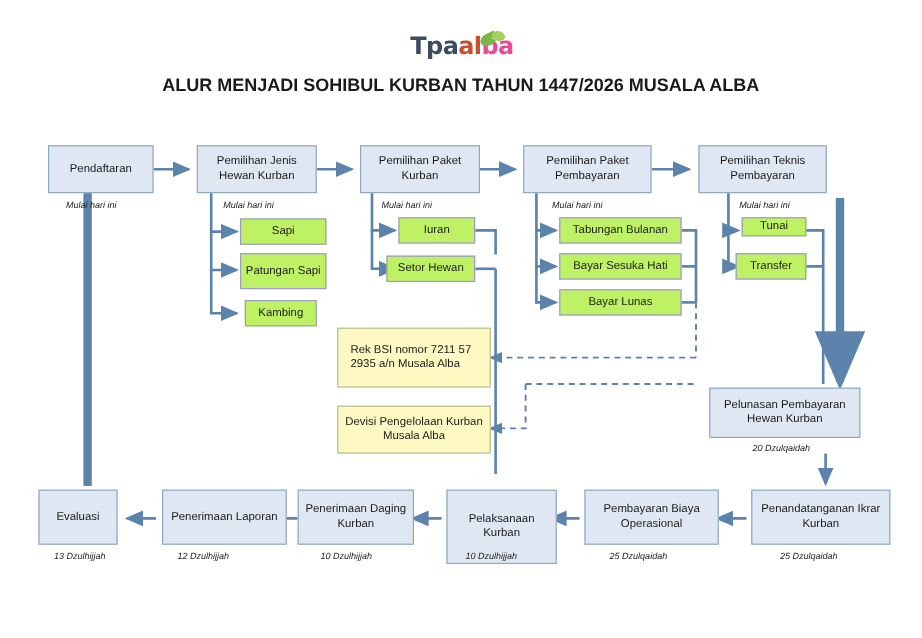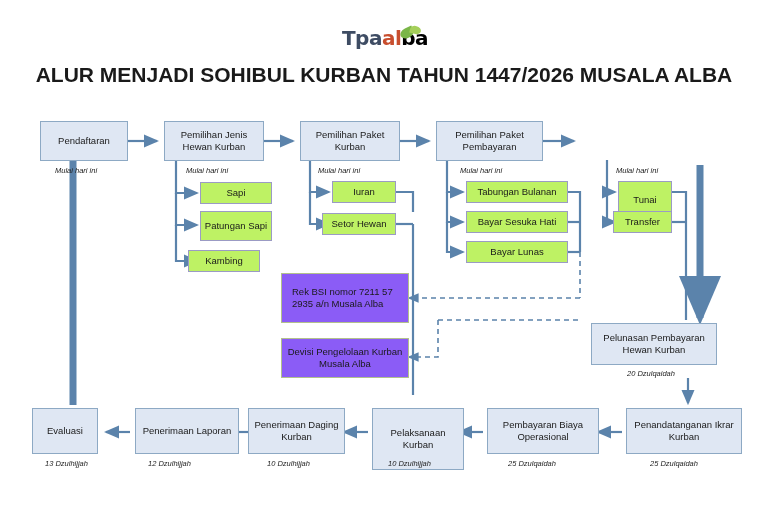--- a/index.html
+++ b/index.html
@@ -30,21 +30,21 @@
     justify-content: center;
   }
   .logo-text {
     font-size: 20px;
     font-weight: bold;
     letter-spacing: -0.5px;
     font-family: "DejaVu Sans", sans-serif;
   }
   .logo-tpa { color: #3e4c63; }
   .logo-al { color: #c84e2e; }
-  .logo-ba { color: #000000; }
+  .logo-ba { color: #ec4899; }
   .logo-leaf {
     position: absolute;
     left: 58px;
     top: 2px;
     width: 14px;
     height: 10px;
     background: #7ab648;
     border-radius: 50% 0 50% 50%;
     transform: rotate(-25deg);
   }
@@ -58,21 +58,21 @@
     border-radius: 50% 50% 50% 0;
     transform: rotate(15deg);
   }
 
   .title {
     position: absolute;
     left: 0;
     top: 63px;
     width: 768px;
     text-align: center;
-    font-size: 21px;
+    font-size: 15px;
     font-weight: bold;
     color: #1a1a1a;
     font-family: "Liberation Sans", sans-serif;
   }
 
   .node {
     position: absolute;
     box-sizing: border-box;
     border: 1px solid #7f9ab5;
     background: #e2e0ef;
@@ -87,21 +87,21 @@
   }
   .node.blue {
     background: #dfe7f3;
     border-color: #8da9c4;
   }
   .node.lav {
     background: #bef264;
     border-color: #9b9bc4;
   }
   .node.green {
-    background: #8b5cf6;
+    background: #fef9c3;
     border-color: #b2c08c;
   }
   .caption {
     position: absolute;
     font-size: 7.5px;
     font-style: italic;
     color: #222;
     white-space: nowrap;
   }
   svg.lines {
@@ -205,50 +205,53 @@
   <div class="node blue" style="left:300px; top:121px; width:100px; height:40px;">
     <span>Pemilihan Paket Kurban</span>
   </div>
   <div class="caption" style="left:318px; top:166px;">Mulai hari ini</div>
 
   <div class="node blue" style="left:436px; top:121px; width:107px; height:40px;">
     <span>Pemilihan Paket Pembayaran</span>
   </div>
   <div class="caption" style="left:460px; top:166px;">Mulai hari ini</div>
 
+  <div class="node blue" style="left:582px; top:121px; width:107px; height:40px;">
+    <span>Pemilihan Teknis Pembayaran</span>
+  </div>
   <div class="caption" style="left:616px; top:166px;">Mulai hari ini</div>
 
   <div class="node lav" style="left:200px; top:182px; width:72px; height:22px;">
     <span>Sapi</span>
   </div>
   <div class="node lav" style="left:200px; top:211px; width:72px; height:30px;">
     <span>Patungan Sapi</span>
   </div>
-  <div class="node lav" style="left:188px; top:250px; width:72px; height:22px;">
+  <div class="node lav" style="left:204px; top:250px; width:60px; height:22px;">
     <span>Kambing</span>
   </div>
 
   <div class="node lav" style="left:332px; top:181px; width:64px; height:22px;">
     <span>Iuran</span>
   </div>
   <div class="node lav" style="left:322px; top:213px; width:74px; height:22px;">
     <span>Setor Hewan</span>
   </div>
 
   <div class="node lav" style="left:466px; top:181px; width:102px; height:22px;">
     <span>Tabungan Bulanan</span>
   </div>
   <div class="node lav" style="left:466px; top:211px; width:102px; height:22px;">
     <span>Bayar Sesuka Hati</span>
   </div>
   <div class="node lav" style="left:466px; top:241px; width:102px; height:22px;text-align:right;">
     <span>Bayar Lunas</span>
   </div>
 
-  <div class="node lav" style="left:618px; top:181px; width:54px; height:38px;">
+  <div class="node lav" style="left:618px; top:181px; width:54px; height:16px;">
     <span>Tunai</span>
   </div>
   <div class="node lav" style="left:613px; top:211px; width:59px; height:22px;">
     <span>Transfer</span>
   </div>
 
   <div class="node green" style="left:281px; top:273px; width:128px; height:50px; justify-content:flex-start; text-align:left; padding-left:10px;">
     <span>Rek BSI nomor 7211 57 2935 a/n Musala Alba</span>
   </div>
   <div class="node green" style="left:281px; top:338px; width:128px; height:40px;">

